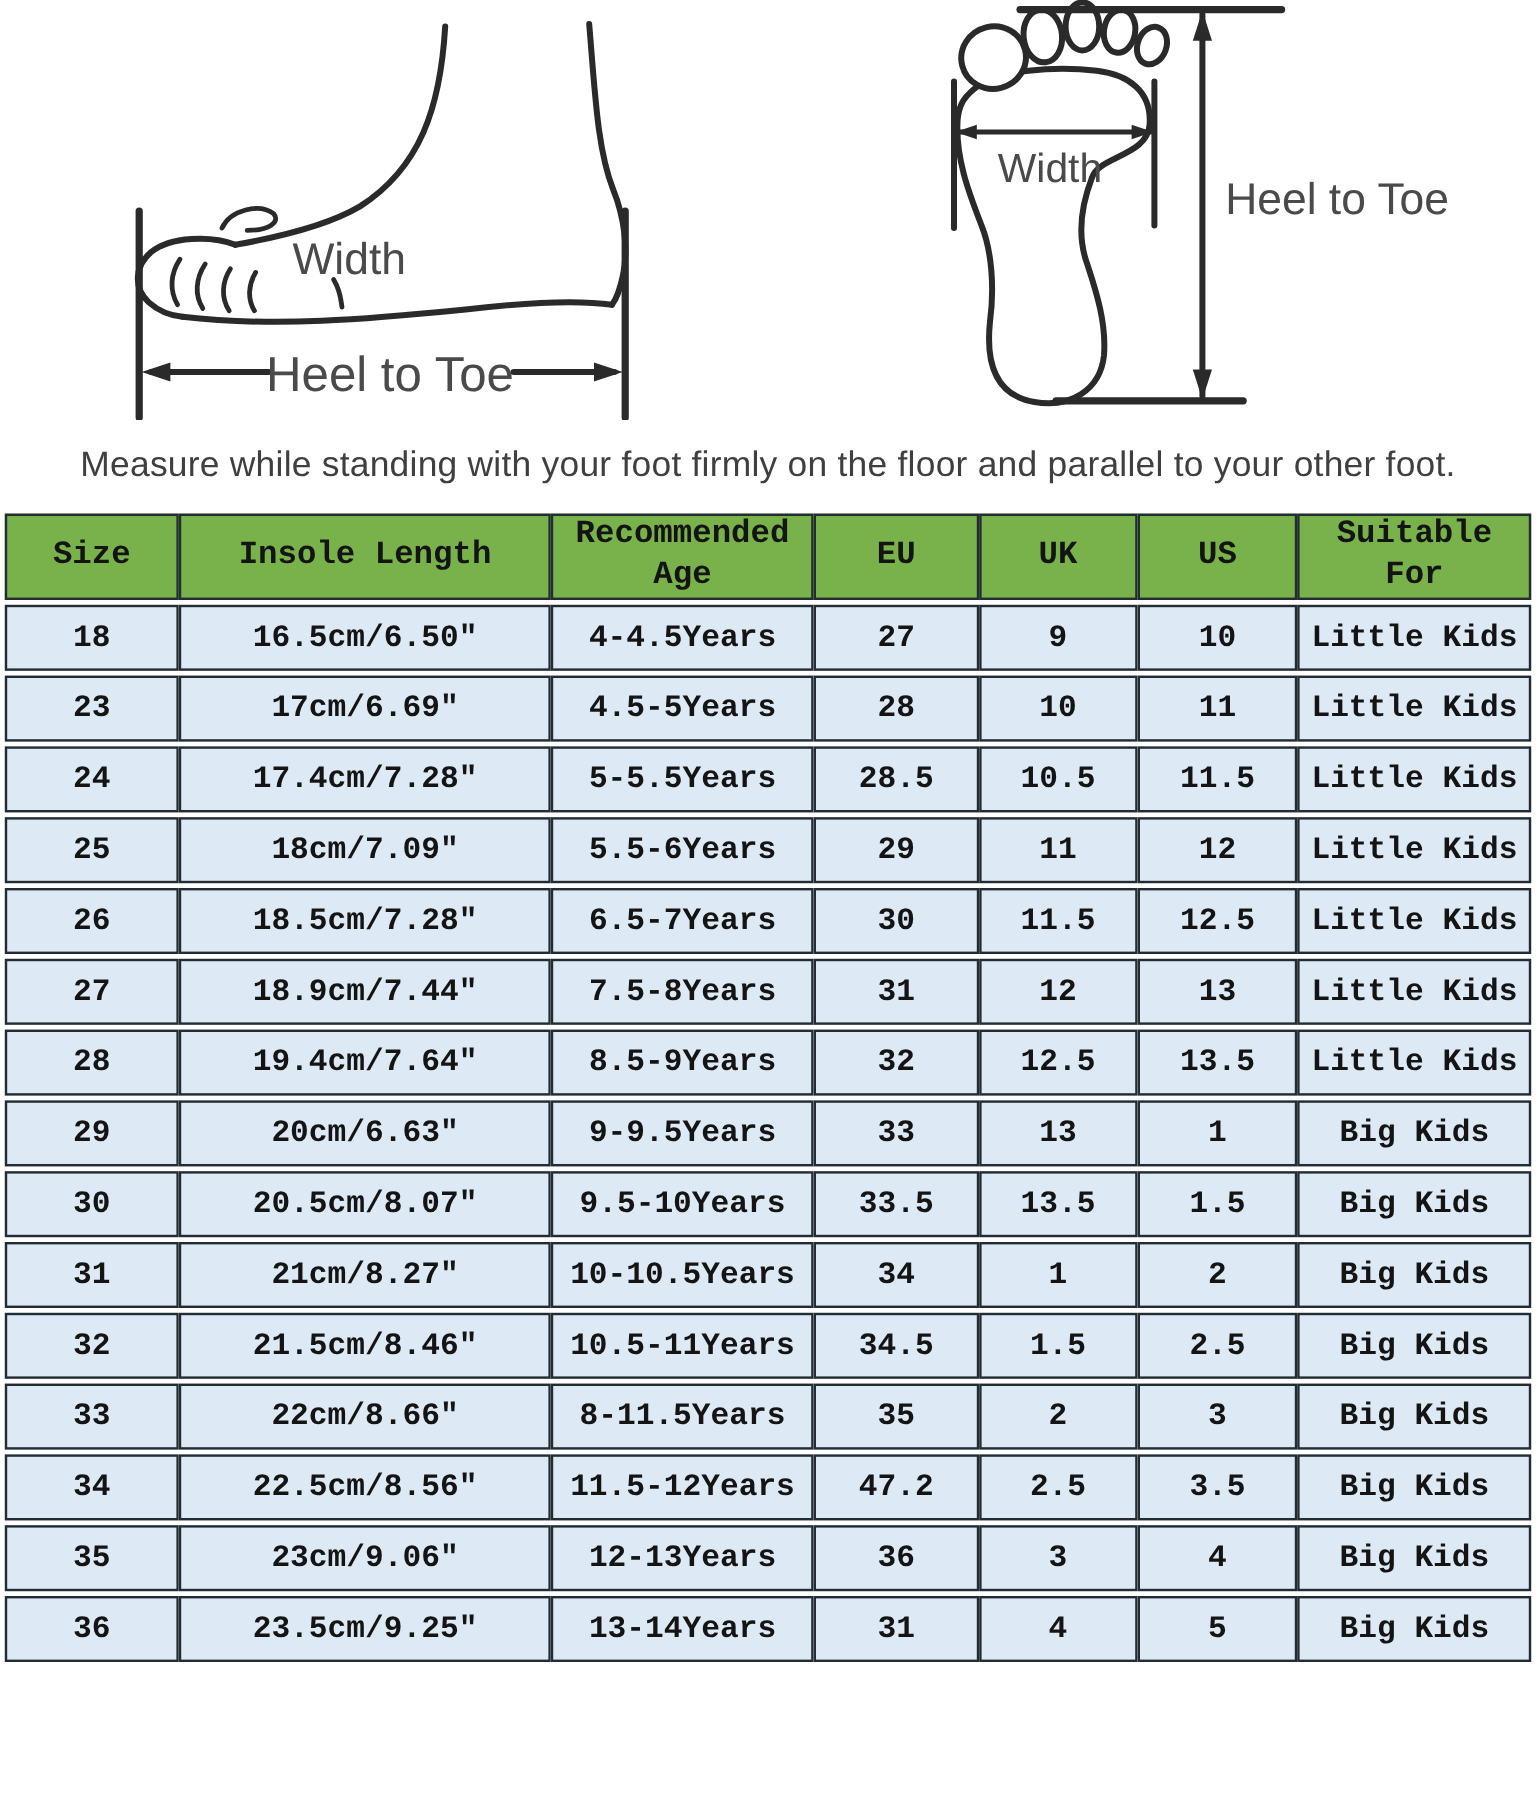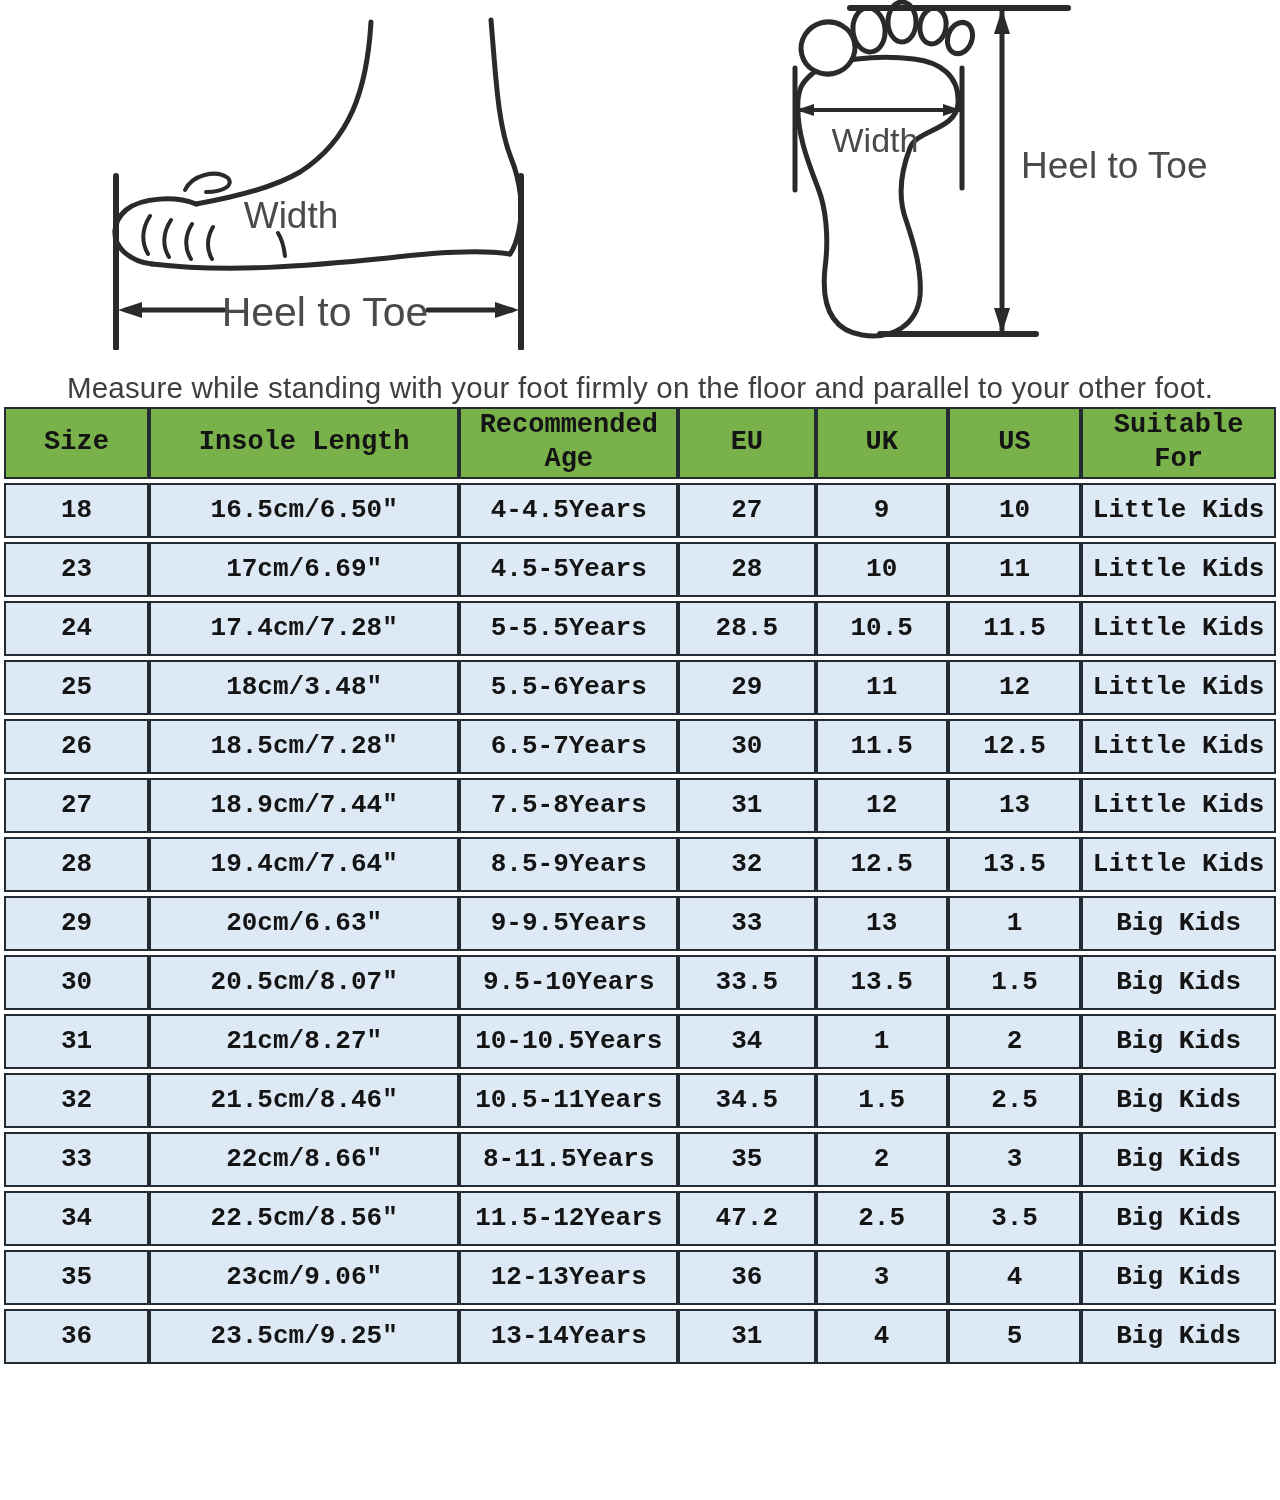--- a/index.html
+++ b/index.html
@@ -38,21 +38,21 @@
     left:0;
     width:100%;
     text-align:center;
     font-size:29.5px;
     letter-spacing:0.2px;
     color:var(--caption);
     margin-top:19px;
   }
   table.size-table{
     position:absolute;
-    top:403px;
+    top:424px;
     left:4px;
     width:1272px;
     table-layout:fixed;
     border-collapse:separate;
     border-spacing:0 4px;
     font-family:"Liberation Mono", monospace;
     font-weight:bold;
     color:var(--text);
   }
   table.size-table th{
@@ -187,21 +187,21 @@
           <td>24</td>
           <td>17.4cm/7.28″</td>
           <td>5-5.5Years</td>
           <td>28.5</td>
           <td>10.5</td>
           <td>11.5</td>
           <td>Little Kids</td>
         </tr>
         <tr>
           <td>25</td>
-          <td>18cm/3.48″</td>
+          <td>18cm/7.09″</td>
           <td>5.5-6Years</td>
           <td>29</td>
           <td>11</td>
           <td>12</td>
           <td>Little Kids</td>
         </tr>
         <tr>
           <td>26</td>
           <td>18.5cm/7.28″</td>
           <td>6.5-7Years</td>

